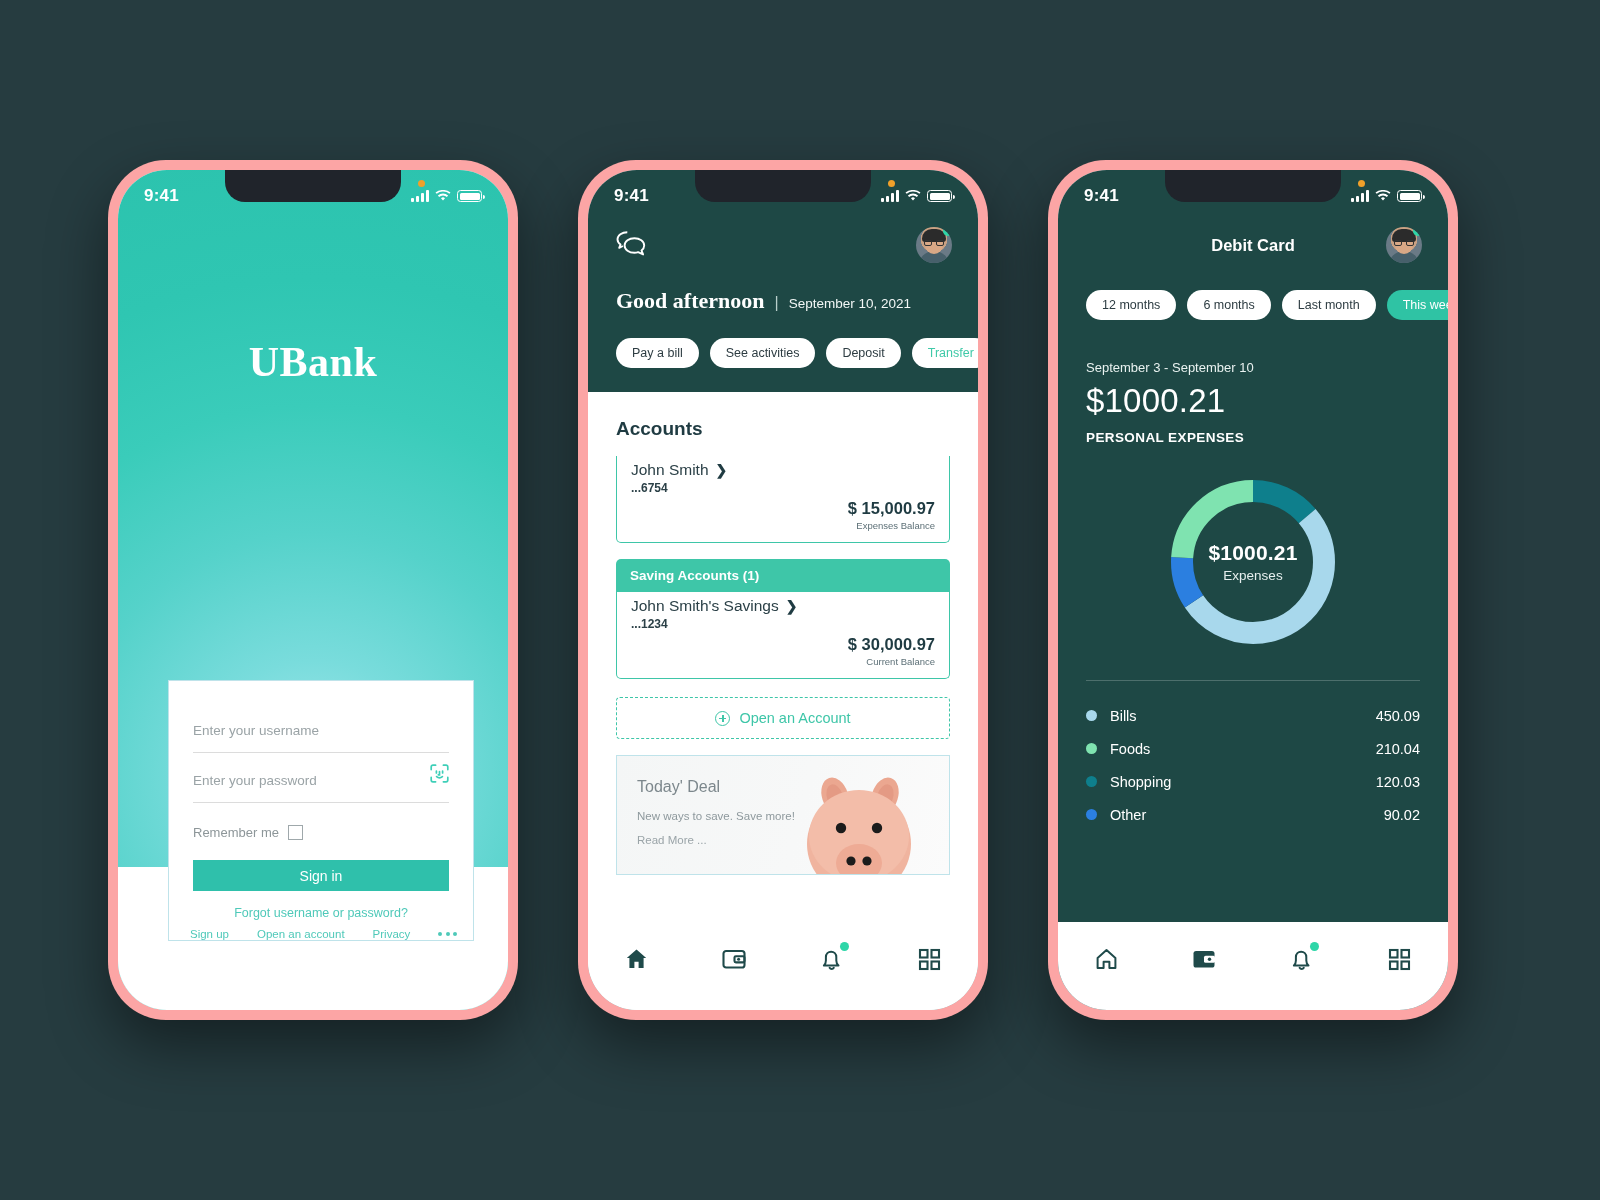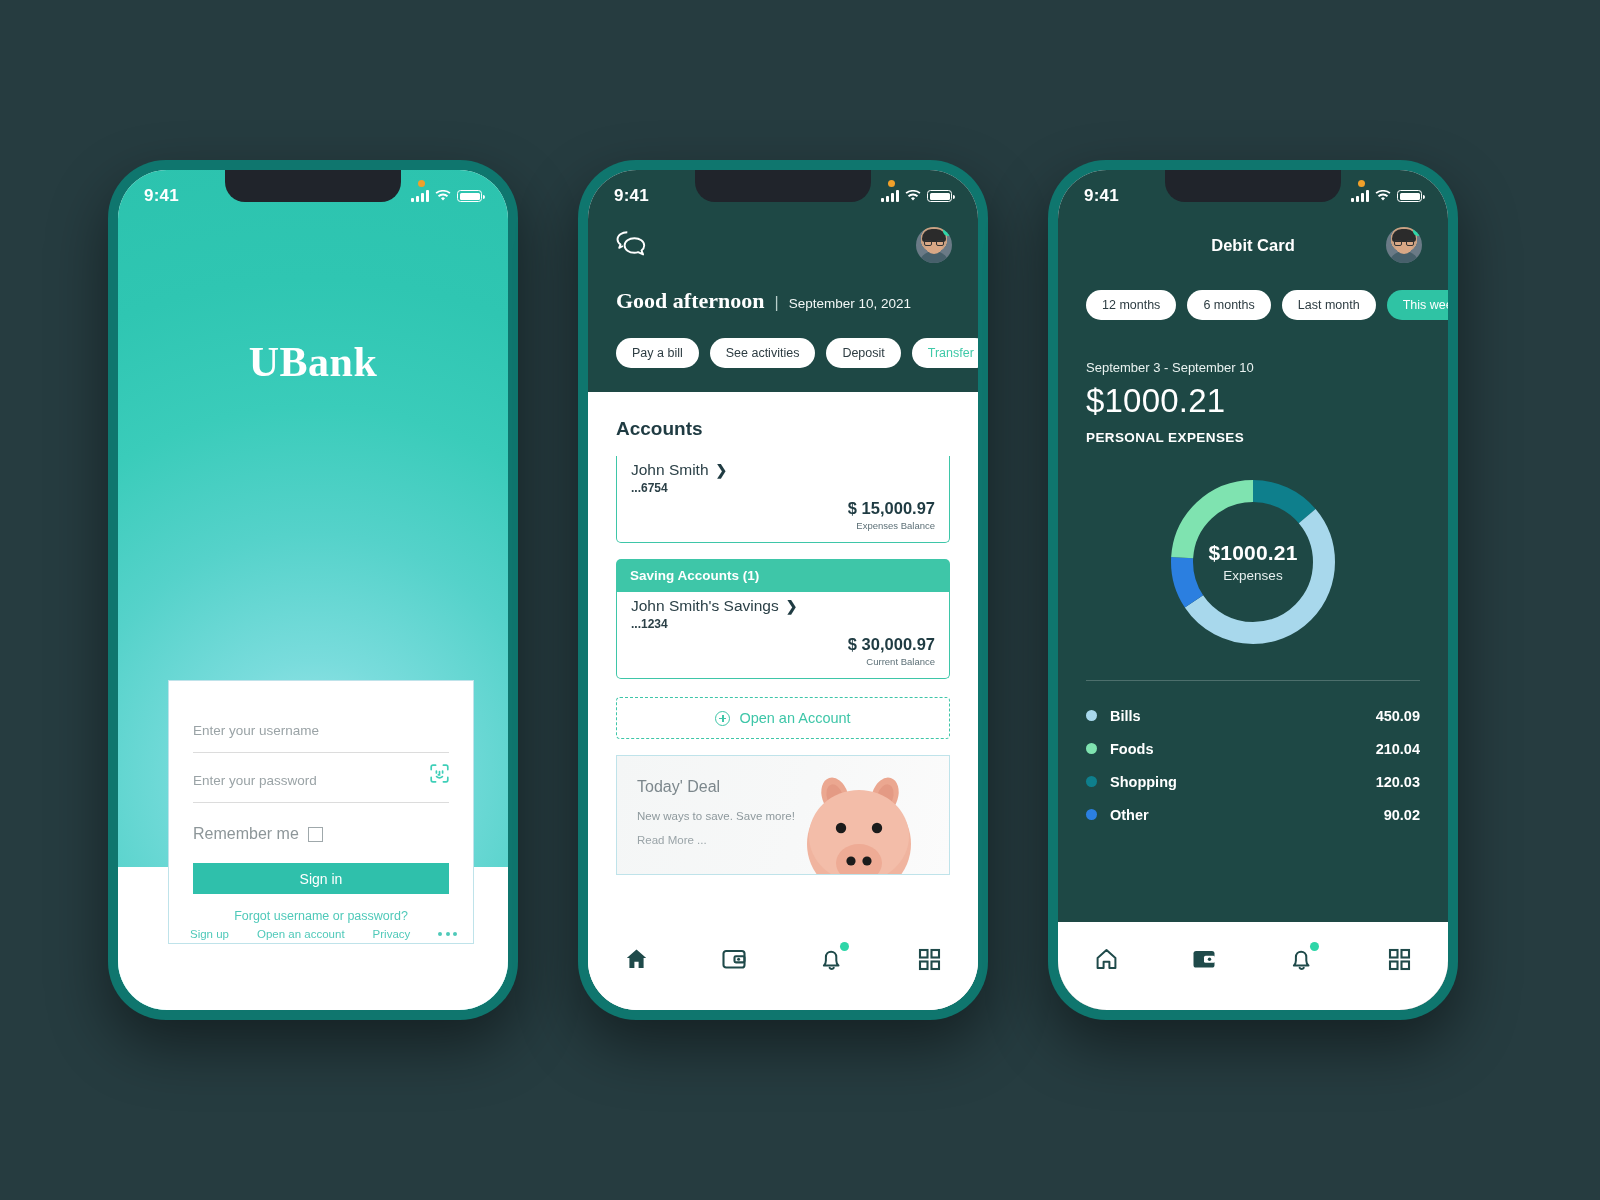--- a/index.html
+++ b/index.html
@@ -8,21 +8,21 @@
     background: #263c40;
     font-family: "Liberation Sans", sans-serif;
     overflow: hidden;
   }
   .stage { position: relative; width: 1600px; height: 1200px; }
 
   
   .phone {
     position: absolute;
     width: 410px; height: 860px;
-    background: #0f766e;
+    background: #fca5a5;
     border-radius: 58px;
     box-shadow: 0 26px 60px rgba(0,0,0,.45);
     padding: 10px;
   }
   .phone-inner {
     position: relative;
     width: 100%; height: 100%;
     border-radius: 49px;
     overflow: hidden;
     background: #fff;
@@ -98,21 +98,21 @@
   .field input {
     width: 100%; border: 0; outline: 0;
     border-bottom: 1px solid #dcdcdc;
     padding: 4px 0 14px 0;
     font-family: "Liberation Sans", sans-serif;
     font-size: 13.5px; color: #3c4a4f; background: transparent;
   }
   .field input::placeholder { color: #9aa3a6; }
   .faceid { position: absolute; right: 0; bottom: 16px; }
   .remember { display:flex; align-items:center; gap:9px; margin-top: 22px; }
-  .remember-label { font-size: 16px; color: #8d9699; }
+  .remember-label { font-size: 13px; color: #8d9699; }
   .cbox { width: 15px; height: 15px; border: 1.4px solid #9fa8ab; background:#fff; }
   .signin {
     margin-top: 20px; width: 100%; height: 31px;
     background: #2fc0ab; color: #fff; border: 0;
     font-family: "Liberation Sans", sans-serif;
     font-size: 14px; cursor: pointer;
   }
   .forgot {
     display:block; text-align:center; margin-top: 15px;
     color: #4fc9b9; font-size: 12.5px; text-decoration: none;
@@ -256,21 +256,20 @@
     align-items:center; justify-content:center; gap:3px;
   }
   .donut-amt { color:#fff; font-size:21px; font-weight:700; letter-spacing:.2px; }
   .donut-sub { color:#e6efee; font-size:13.5px; }
 
   .legend { position:absolute; left:28px; right:28px; top: 510px; }
   .legend-rule { height:1px; background:#4d6f6c; margin-bottom: 18px; }
   .legend-row {
     display:flex; align-items:center; justify-content:space-between;
     padding: 8.5px 0;
-    font-weight: bold;
   }
   .legend-left { display:flex; align-items:center; gap:13px; }
   .legend-dot { width:11px; height:11px; border-radius:50%; display:block; flex:none; }
   .legend-name { color:#fff; font-size:14.5px; }
   .legend-val { color:#fff; font-size:14.5px; }
 </style>
 </head>
 <body>
 
 <div class="stage">

